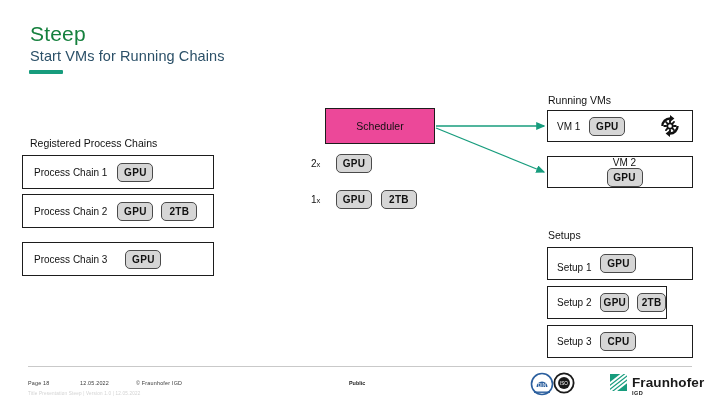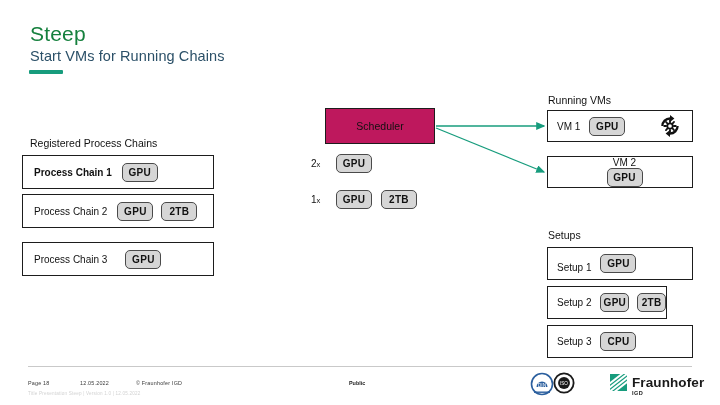--- a/index.html
+++ b/index.html
@@ -47,21 +47,21 @@
     border:1.3px solid #4a4a4a;
     border-radius:5px;
     font-size:10px;font-weight:bold;color:#111;
     box-sizing:border-box;
     letter-spacing:.3px;
   }
 
   
   .scheduler{
     position:absolute;left:325px;top:108px;width:110px;height:36px;
-    border:1.4px solid #1d1d1d;background:#be185d;
+    border:1.4px solid #1d1d1d;background:#ec4899;
     display:flex;align-items:center;justify-content:center;
     font-size:10.5px;color:#111;box-sizing:border-box;
   }
   .req-row{position:absolute;display:flex;align-items:center;}
   .req-mult{font-size:10px;color:#111;width:18px;}
   .req-mult sub{font-size:7.5px;vertical-align:baseline;}
 
   
   .arrows{position:absolute;left:0;top:0;width:720px;height:405px;pointer-events:none;}
 
@@ -106,21 +106,21 @@
         <path d="M0,0 L7,3 L0,6 z" fill="#179c7d"></path>
       </marker>
     </defs>
     <line x1="436" y1="126" x2="544" y2="126" stroke="#179c7d" stroke-width="1.3" marker-end="url(#ah)"></line>
     <line x1="436" y1="128" x2="544" y2="172" stroke="#179c7d" stroke-width="1.3" marker-end="url(#ah)"></line>
   </svg>
 
   <div class="sec-label" style="left:30px;top:137px;">Registered Process Chains</div>
 
   <div class="row-box" style="left:22px;top:155px;width:192px;height:34px;">
-    <span class="row-name" style="margin-left:11px;font-weight:bold;">Process Chain 1</span>
+    <span class="row-name" style="margin-left:11px;">Process Chain 1</span>
     <span class="chip" style="width:36px;height:19px;margin-left:10px;">GPU</span>
   </div>
 
   <div class="row-box" style="left:22px;top:194px;width:192px;height:34px;">
     <span class="row-name" style="margin-left:11px;">Process Chain 2</span>
     <span class="chip" style="width:36px;height:19px;margin-left:10px;">GPU</span>
     <span class="chip" style="width:36px;height:19px;margin-left:8px;">2TB</span>
   </div>
 
   <div class="row-box" style="left:22px;top:242px;width:192px;height:34px;gap:8px;">

